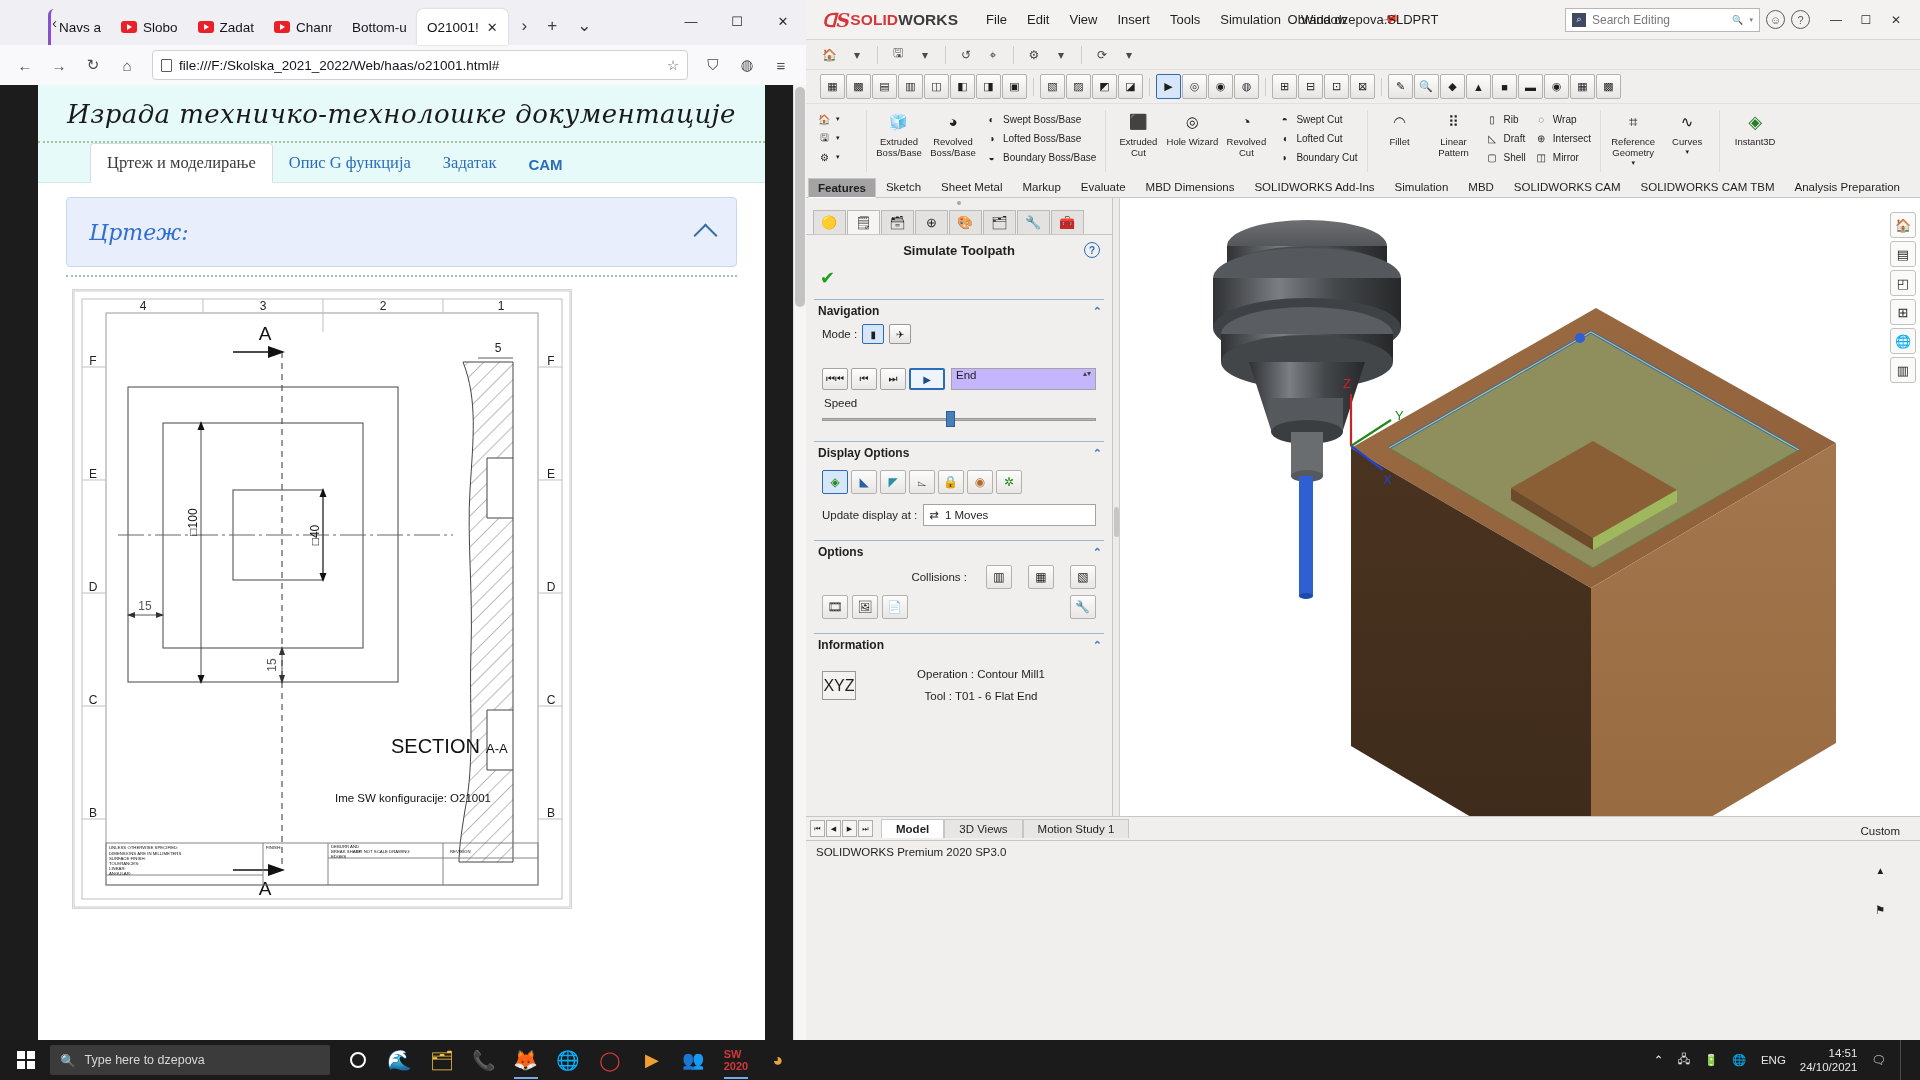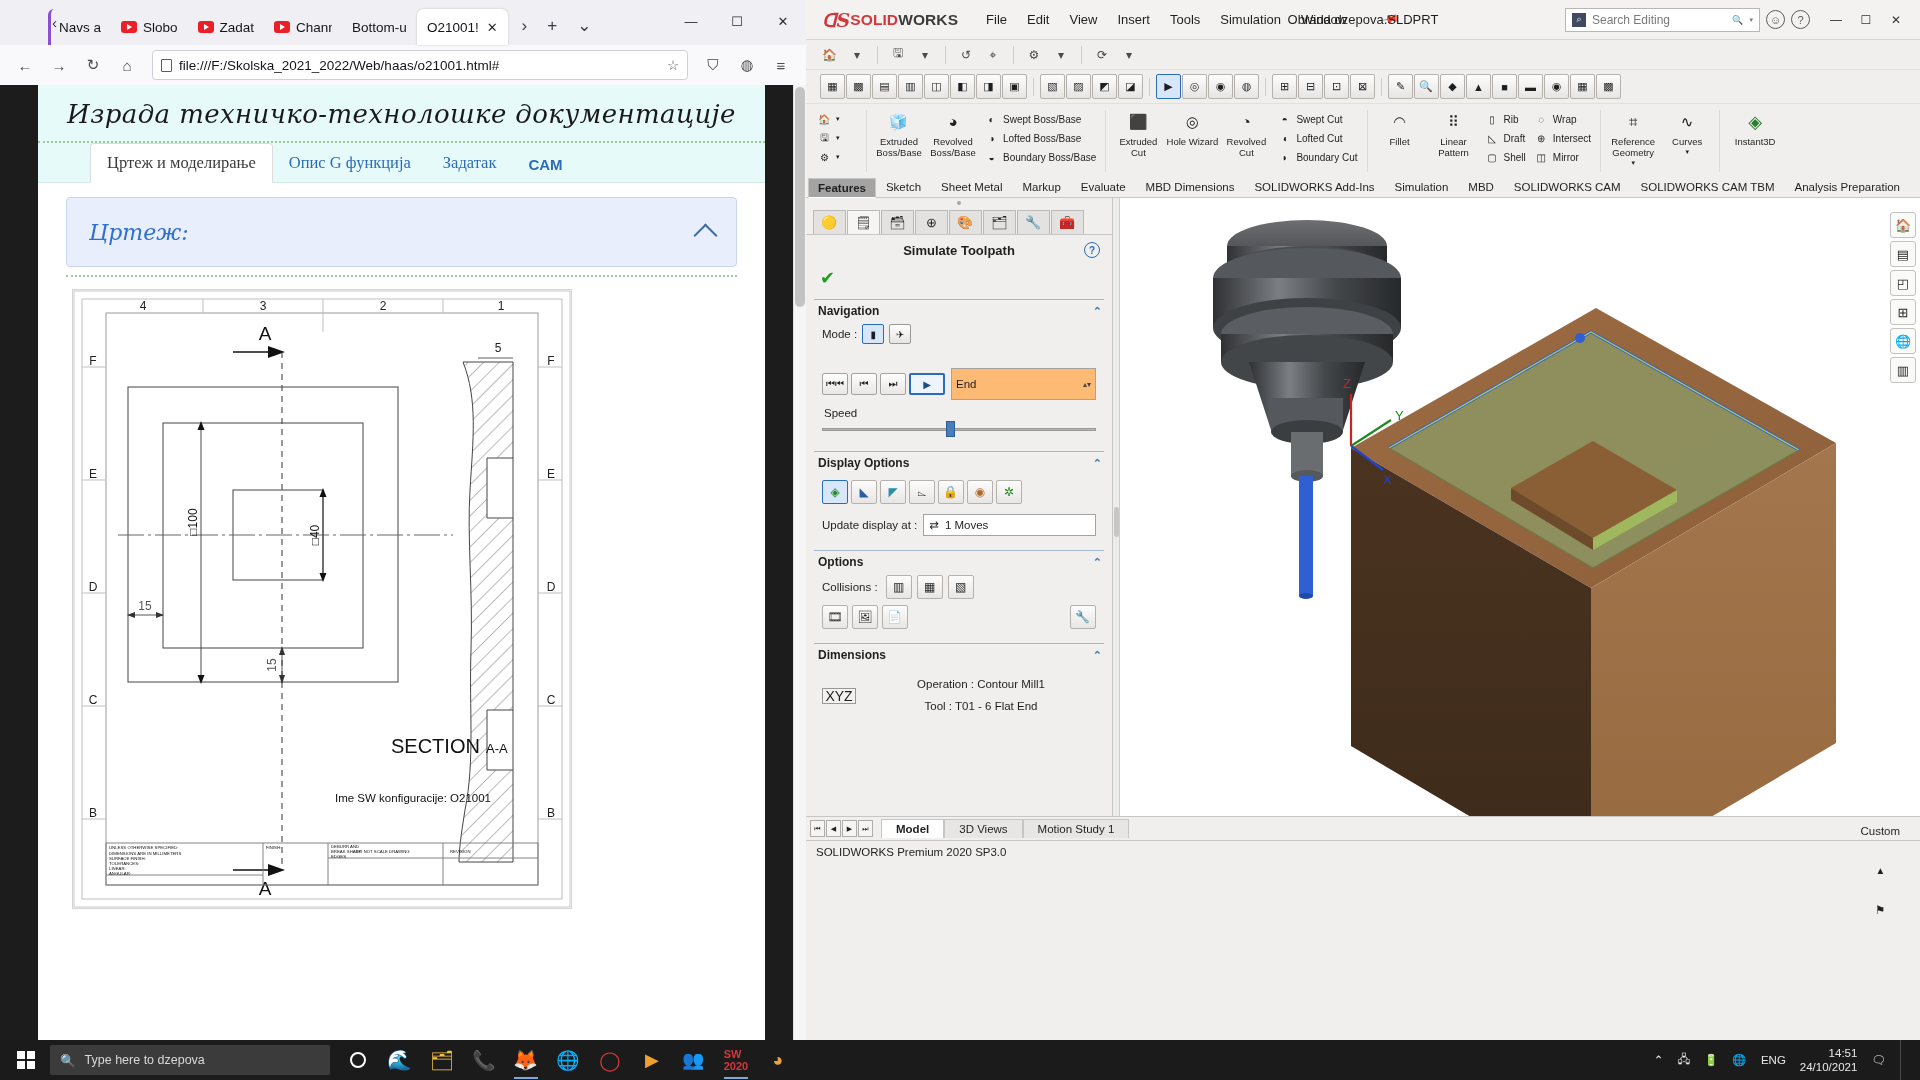--- a/index.html
+++ b/index.html
@@ -275,22 +275,22 @@
   }
   .mode-btn.sel { border-color: #2b6cb8; background: #d7e6f8; }
   .nav-btns { display: flex; gap: 3px; align-items: center; }
   .navb {
     width: 26px; height: 22px; border: 1px solid #a5a3a1; border-radius: 2px;
     background: linear-gradient(180deg,#fdfdfd,#e9e7e5);
     display: flex; align-items: center; justify-content: center; font-size: 10px; color: #222;
   }
   .navb.play { width: 36px; border: 2px solid #2b6cb8; background: #eef4fc; color: #1a4f8c; }
   .combo {
-    flex: 1; height: 32px; background: #fdba74; border: 1px solid #a5a3a1;
-    display: flex; align-items: center; padding: 0 4px; font-size: 11.5px;
+    flex: 1; height: 22px; background: #c4b5fd; border: 1px solid #a5a3a1;
+    display: flex; padding: 0 4px; font-size: 11.5px;
     justify-content: space-between;
   }
   .combo .carets { font-size: 8px; color: #444; }
   .speed-label { font-size: 11.5px; margin: 7px 0 2px 2px; }
   .slider { position: relative; height: 16px; }
   .slider .track {
     position: absolute; left: 0; right: 0; top: 7px; height: 3px;
     background: #b8b6b4; border: 1px solid #9a9896;
   }
   .slider .knob {
@@ -303,33 +303,33 @@
     background: linear-gradient(180deg,#fcfcfc,#e8e6e4);
     display: flex; align-items: center; justify-content: center; font-size: 12px;
   }
   .disp-ic.sel { border-color: #2b6cb8; background: #d7e6f8; }
   .upd-row { display: flex; align-items: center; gap: 6px; margin-top: 10px; }
   .upd-label { font-size: 11.5px; }
   .upd-field {
     flex: 1; height: 22px; background: #fff; border: 1px solid #a5a3a1;
     display: flex; align-items: center; gap: 6px; padding: 0 5px; font-size: 11.5px;
   }
-  .coll-row { display: flex; align-items: center; gap: 5px; }
+  .coll-row { display: flex; align-items: center; gap: 16px; justify-content: flex-end; }
   .coll-label { font-size: 11.5px; margin-right: 3px; }
   .opt-icons { display: flex; gap: 4px; margin-top: 6px; align-items: center; }
   .wrench {
     width: 26px; height: 24px; border: 1px solid #b5b2ae; border-radius: 2px;
     background: linear-gradient(180deg,#fcfcfc,#e8e6e4);
     display: flex; align-items: center; justify-content: center; font-size: 12px;
     margin-left: auto;
   }
   .info-row { display: flex; align-items: center; gap: 10px; margin-top: 6px; }
   .xyz-box {
-    width: 34px; height: 16px; border: 1px solid #9a9896; background: #f3f2f1;
-    display: flex; align-items: center; justify-content: center; font-size: 14px;
+    width: 34px; height: 29px; border: 1px solid #9a9896; background: #f3f2f1;
+    display: flex; align-items: center; justify-content: center; font-size: 16px;
   }
   .info-lines { flex: 1; text-align: center; font-size: 11.5px; line-height: 1.9; }
 
   
   .viewport { flex: 1; position: relative; background: #fff; overflow: hidden; }
   .vp-divider {
     position: absolute; left: 0; top: 0; width: 7px; height: 100%;
     background: #ececea; border-right: 1px solid #d0cecc;
   }
   .vp-handle {
@@ -953,21 +953,21 @@
               <span class="disp-ic">🎞</span>
               <span class="disp-ic">🖼</span>
               <span class="disp-ic">📄</span>
               <span class="wrench">🔧</span>
             </div>
           </div>
         </div>
 
         <div class="sect">
           <div class="sect-head">
-            <span>Dimensions</span>
+            <span>Information</span>
             <span class="sect-chev">⌃</span>
           </div>
           <div class="sect-body">
             <div class="info-row">
               <span class="xyz-box">XYZ</span>
               <div class="info-lines">
                 <div>
                   <span>Operation :</span>
                   <span>Contour Mill1</span>
                 </div>

